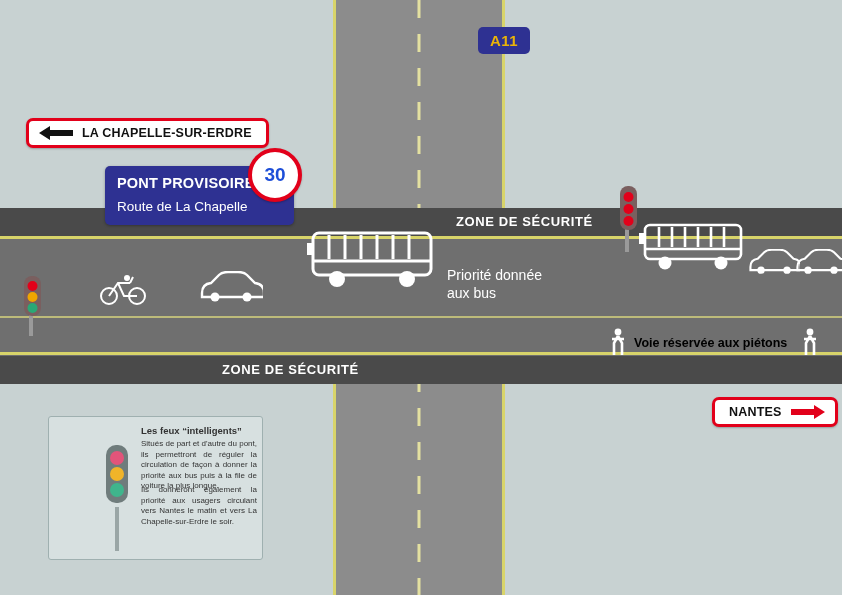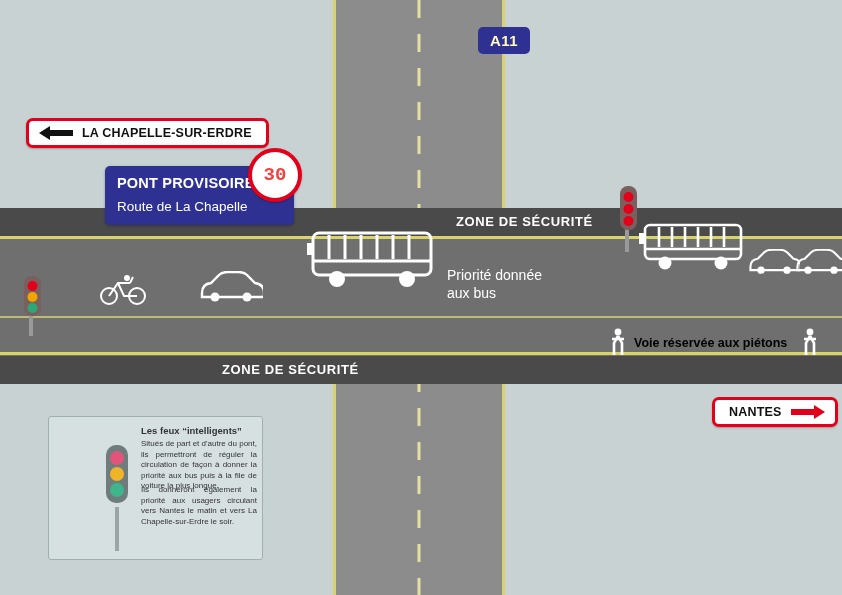--- a/index.html
+++ b/index.html
@@ -59,28 +59,27 @@
     background:#2e3192;border-radius:5px;padding:9px 12px 11px 12px;color:#fff;
     box-shadow:0 1px 3px rgba(0,0,0,.3);
   }
   .sign-bridge .l1{font-size:14.5px;font-weight:bold;letter-spacing:.2px;}
   .sign-bridge .l2{font-size:13.5px;margin-top:8px;}
 
   .speed{
     position:absolute;left:248px;top:148px;width:46px;height:46px;border-radius:50%;
     background:#ffffff;border:4px solid #e2001a;
     display:flex;align-items:center;justify-content:center;
-    font-size:19px;font-weight:bold;color:#ef4444;
+    font-size:19px;font-weight:bold;color:#1d4ed8;
     box-shadow:0 1px 2px rgba(0,0,0,.25);
-    font-family:Liberation Mono, monospace;
   }
 
   .sign-a11{
     position:absolute;left:478px;top:27px;
-    background:#2e3192;border-radius:5px;color:#fef9c3;
+    background:#2e3192;border-radius:5px;color:#eab308;
     padding:5px 12px;font-size:15px;font-weight:bold;letter-spacing:.4px;
   }
 
   
   .bus-priority{
     position:absolute;left:447px;top:266px;color:#fff;font-size:14px;font-weight:normal;line-height:18px;
   }
   .ped-label{
     position:absolute;left:634px;top:336px;color:#000000;font-size:12.5px;font-weight:bold;
   }

